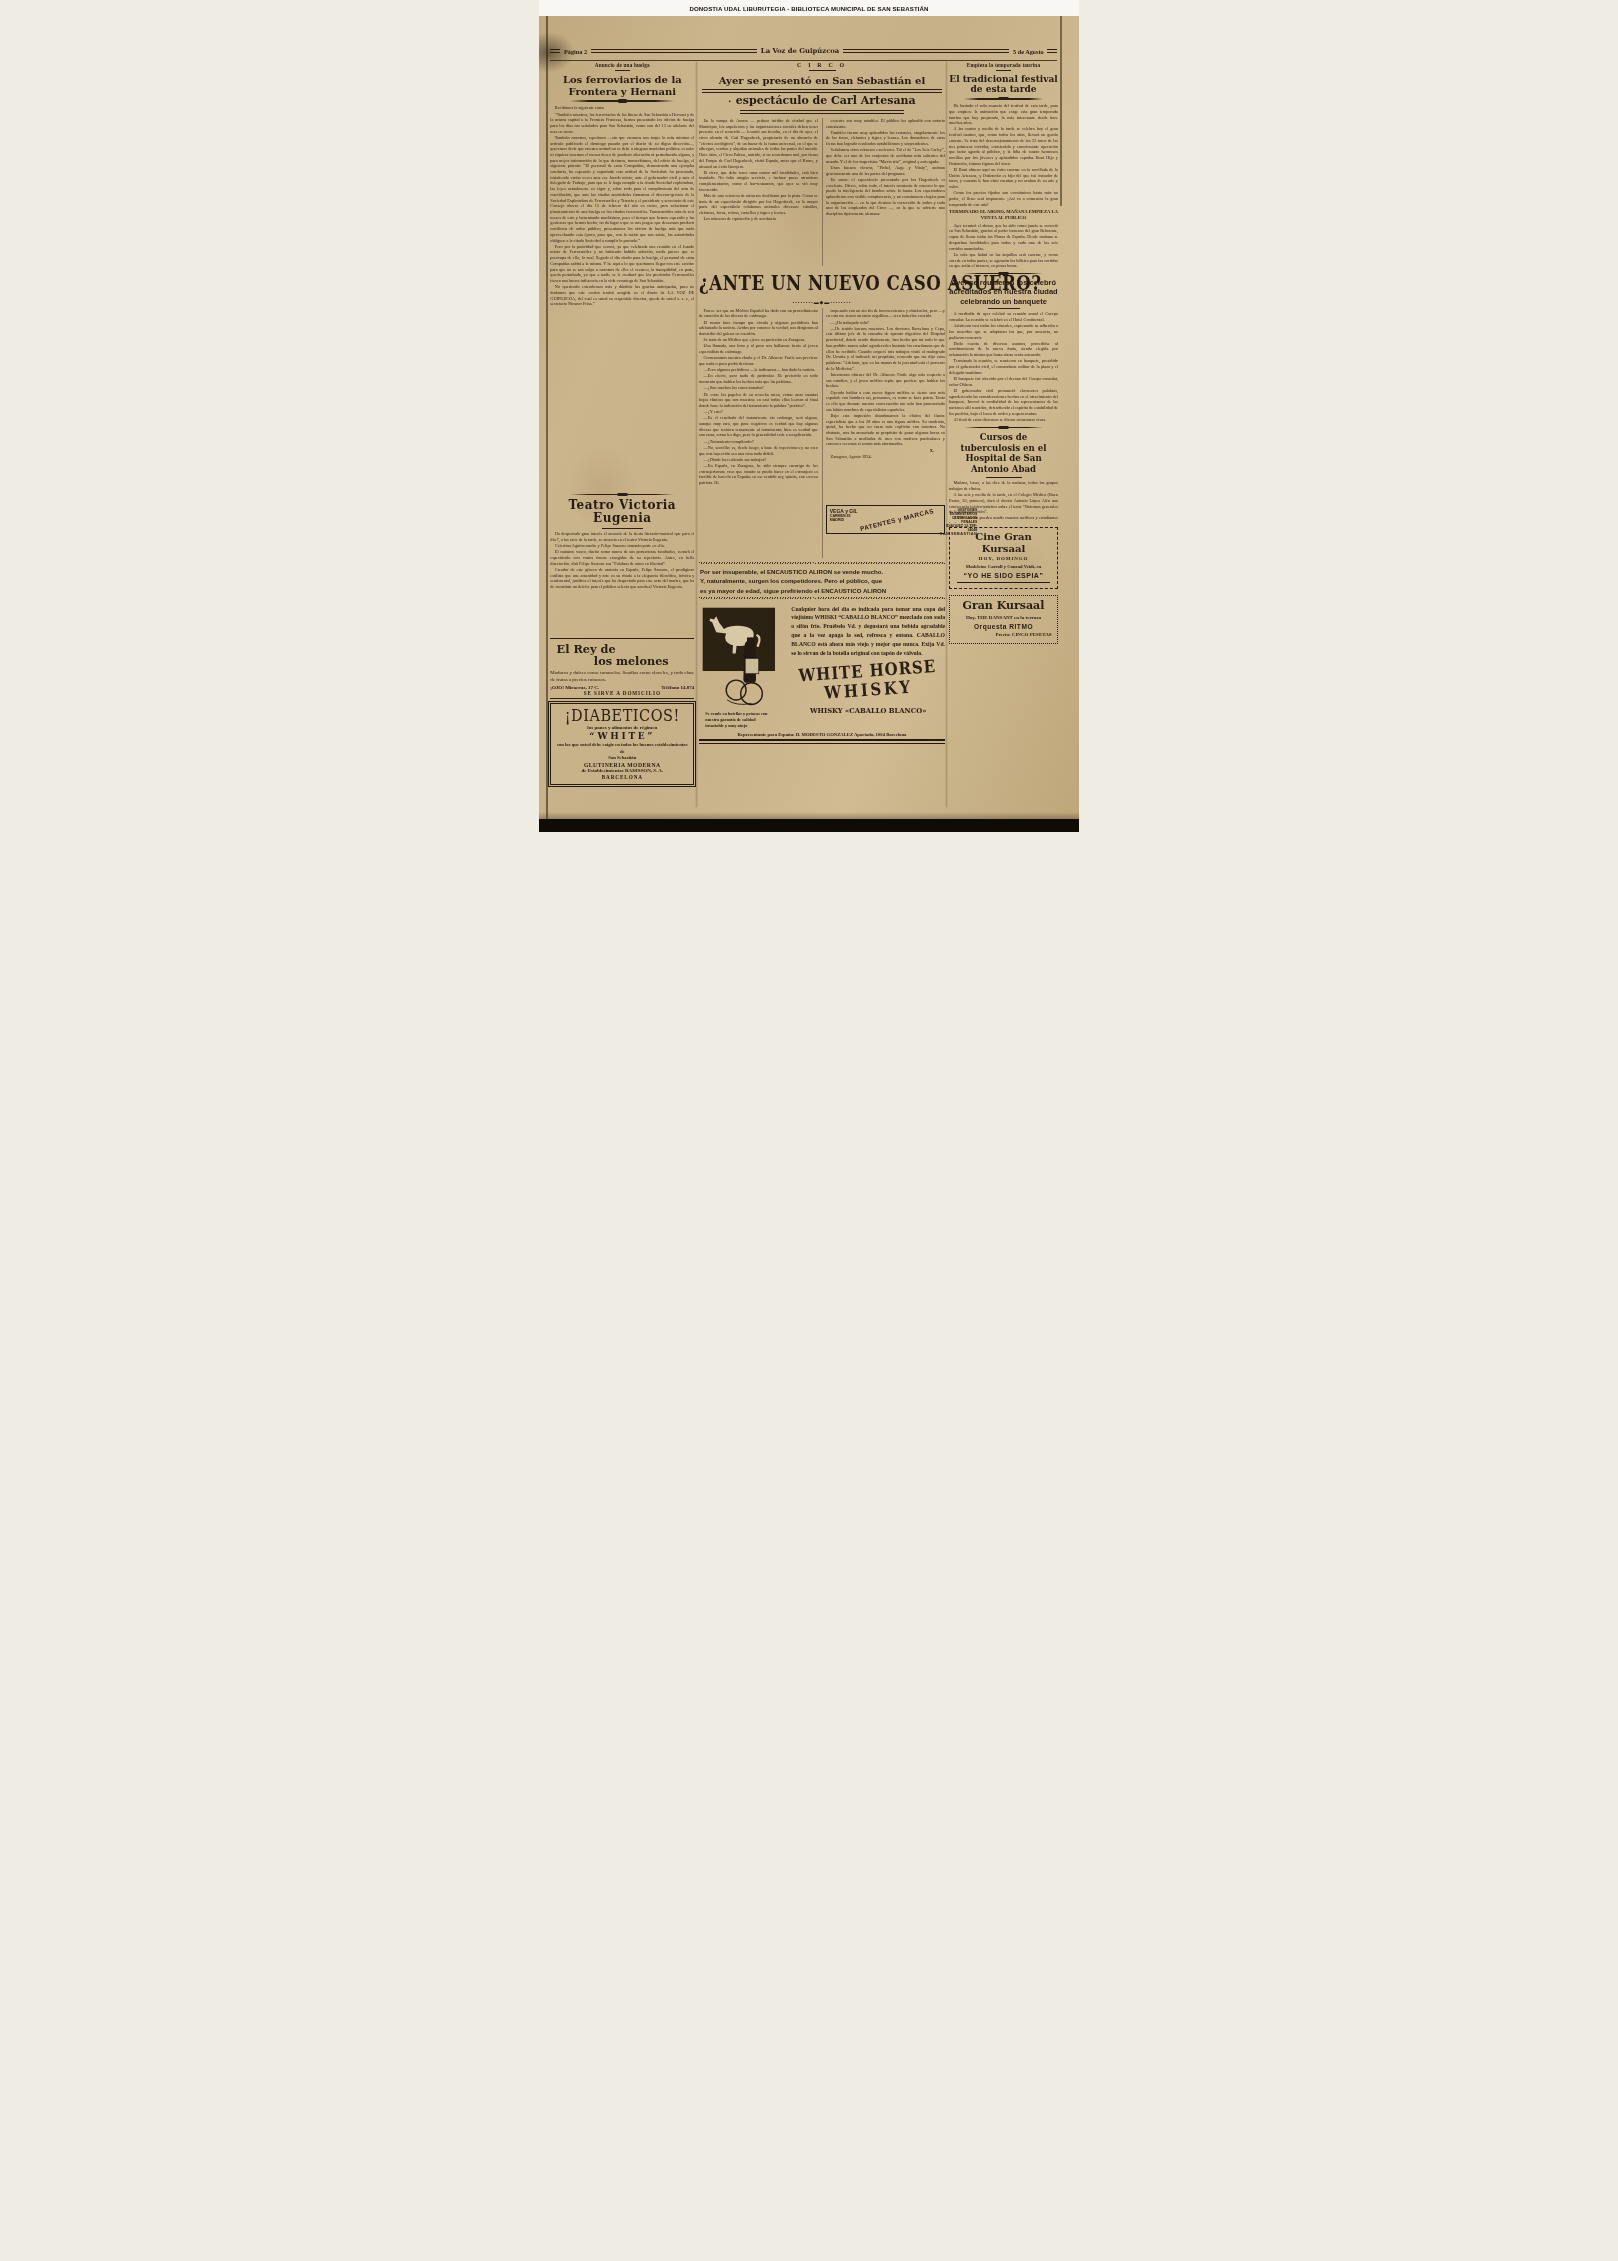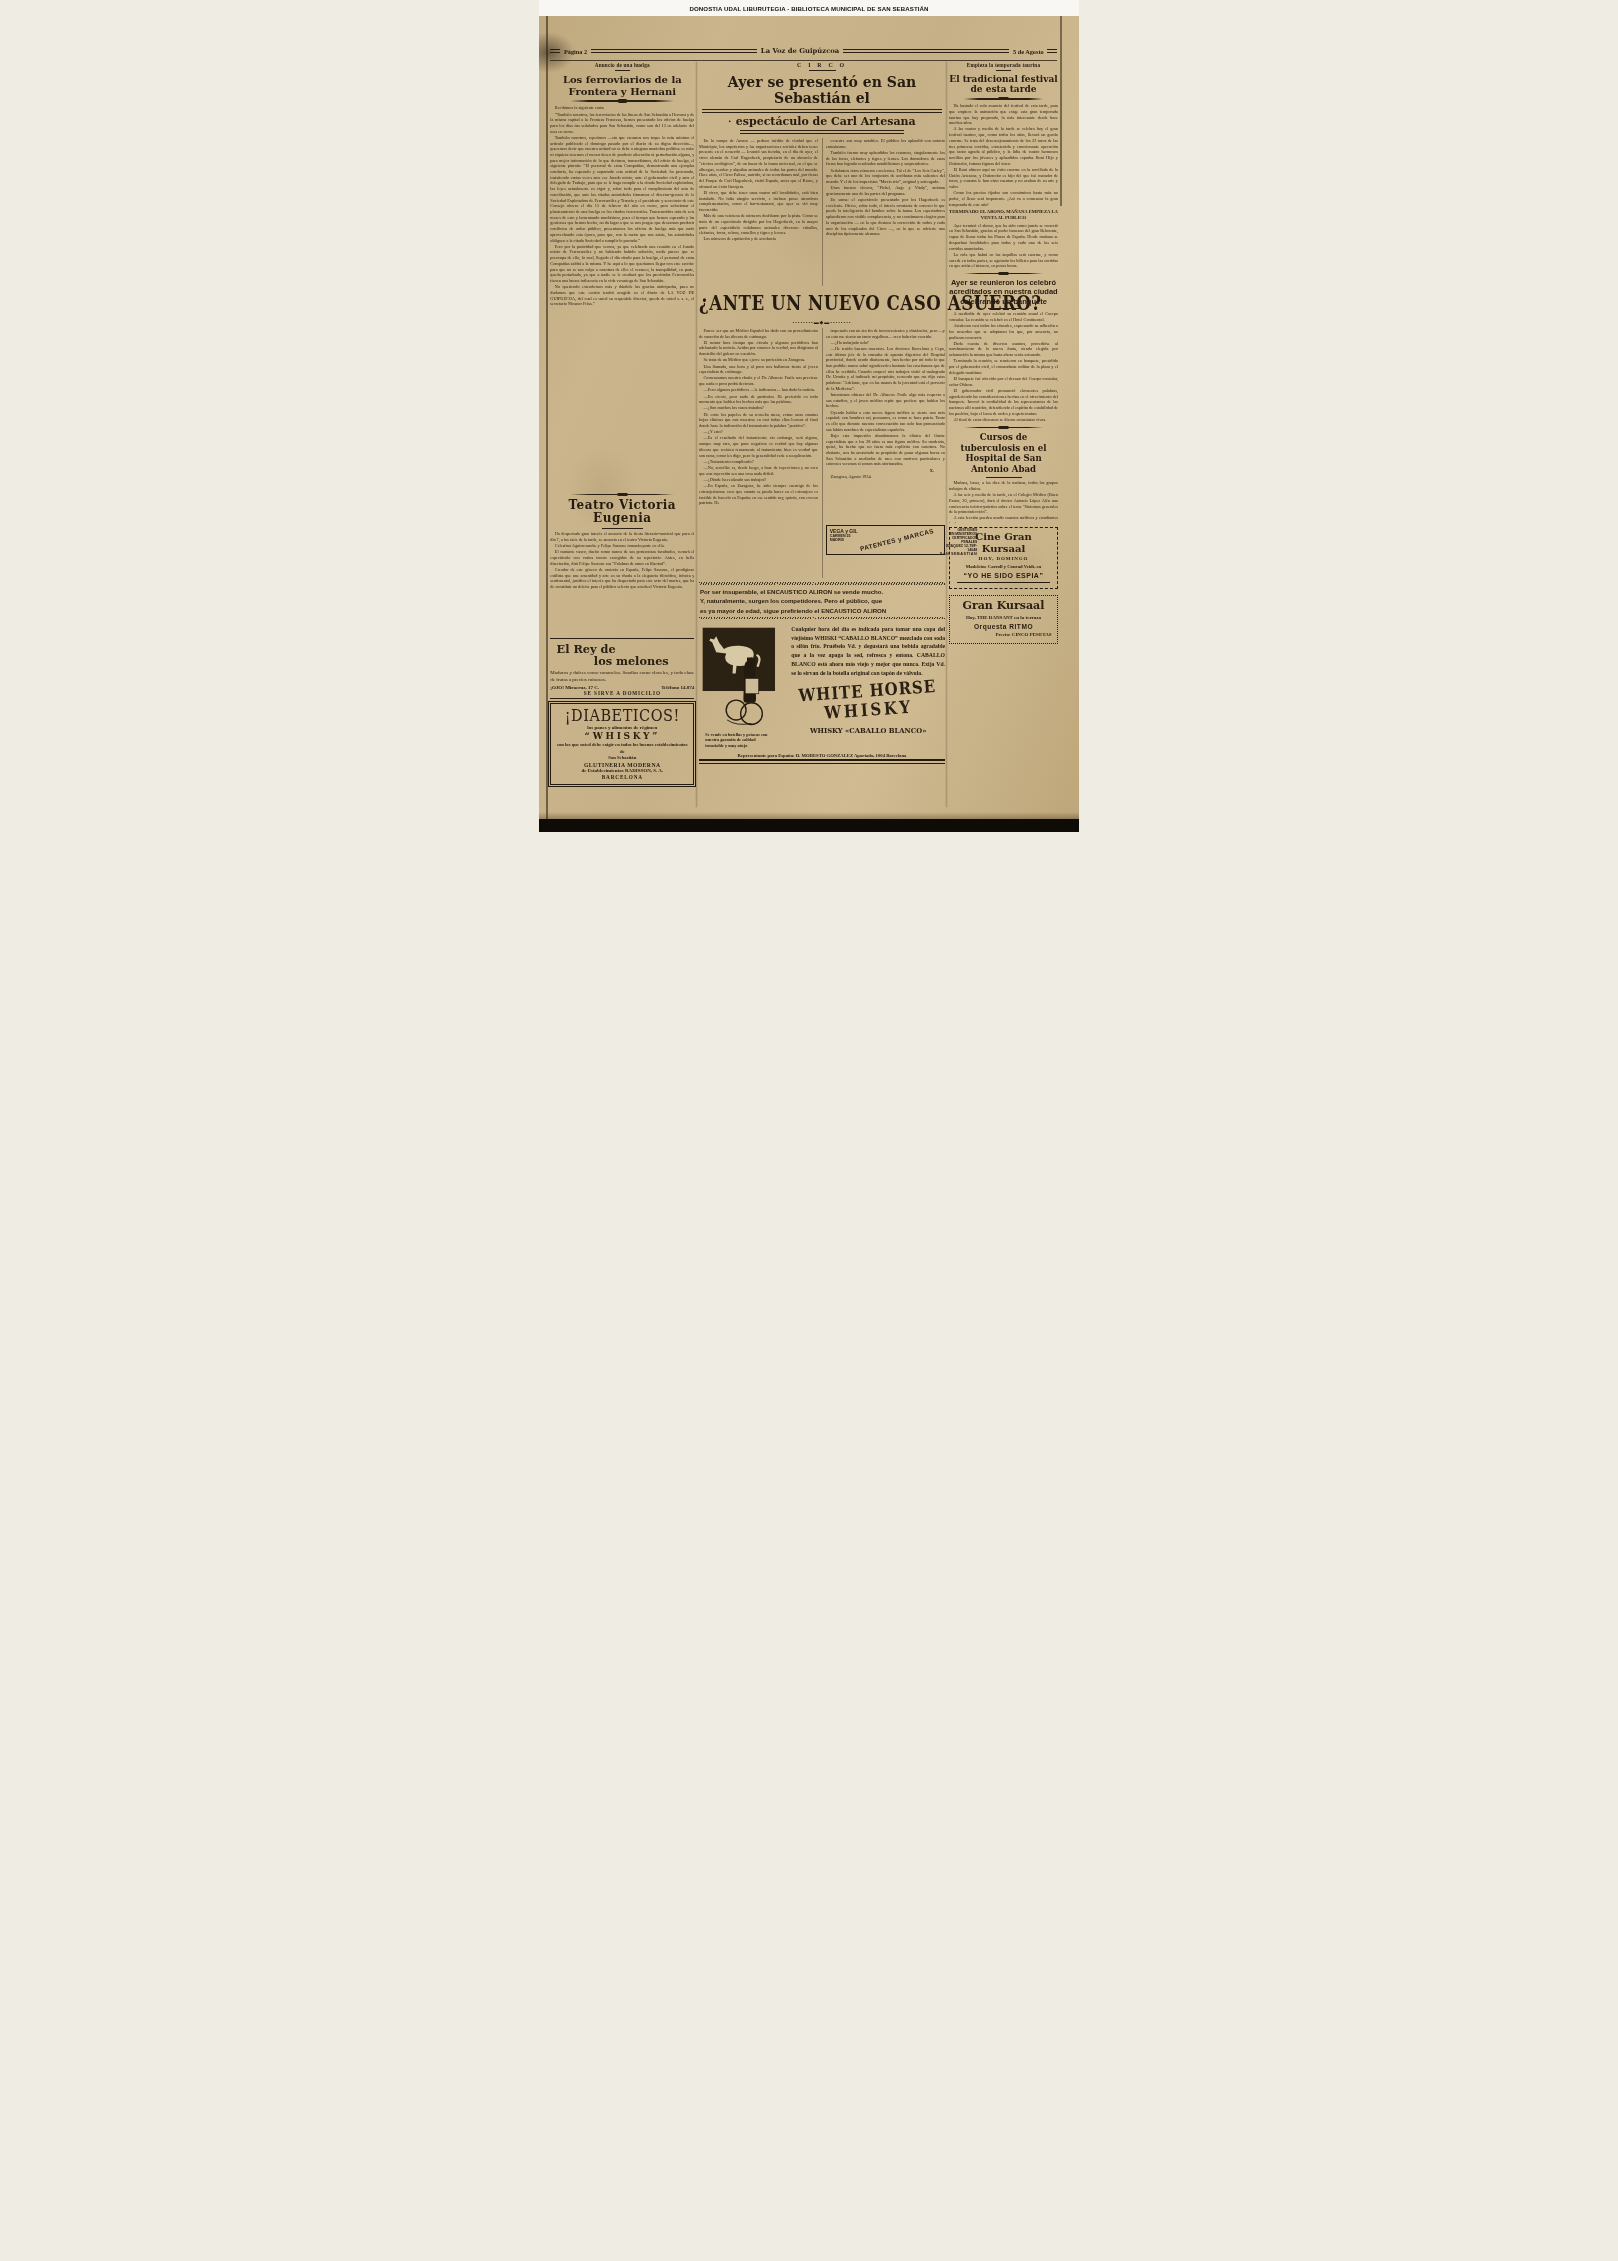--- a/index.html
+++ b/index.html
@@ -108,33 +108,33 @@
         <span>¡OJO! Miracruz, 17 C.</span>
         <span>Teléfono 14.874</span>
       </div>
       <div style="text-align:center;font-weight:bold;font-size:5.2px;letter-spacing:0.9px;">SE SIRVE A DOMICILIO</div>
     </div>
     <div style="border-top:0.9px solid #2b2014;margin:2.7px 0 3.2px;"></div>
 
     <div class="box-ad" style="padding:3.6px 4.5px 4.5px;">
       <div class="headline" style="font-size:14.5px;letter-spacing:0.5px;transform:scaleY(1.15);font-family:'DejaVu Serif',serif;">¡DIABETICOS!</div>
       <div style="text-align:center;font-weight:bold;font-size:5px;margin-top:1.8px;">los panes y alimentos de régimen</div>
-      <div style="text-align:center;font-weight:bold;font-size:9px;letter-spacing:2.7px;margin-top:0.9px;font-family:'DejaVu Serif',serif;">“WHISKY”</div>
+      <div style="text-align:center;font-weight:bold;font-size:9px;letter-spacing:2.7px;margin-top:0.9px;font-family:'DejaVu Serif',serif;">“WHITE”</div>
       <div style="text-align:center;font-weight:bold;font-size:4.7px;margin-top:1.4px;line-height:1.35;">son los que usted debe exigir en todos los buenos establecimientos de</div>
       <div style="text-align:center;font-weight:bold;font-size:4.7px;">San Sebastián</div>
       <div style="text-align:center;font-weight:bold;font-size:5.7px;letter-spacing:0.5px;margin-top:1.8px;">GLUTINERIA MODERNA</div>
       <div style="text-align:center;font-weight:bold;font-size:5px;">de Establecimientos RADISSON, S. A.</div>
       <div style="text-align:center;font-weight:bold;font-size:5.2px;letter-spacing:0.9px;margin-top:0.9px;">BARCELONA</div>
     </div>
   </div>
 
   <div class="col col-center">
     <div class="kicker" style="font-size:5.9px;letter-spacing:2.7px;">C I R C O</div>
     <div class="kicker-ul" style="width:27px;"></div>
-    <h1 class="headline" style="font-size:14px;margin-top:4.5px;">Ayer se presentó en San Sebastián el</h1>
+    <h1 class="headline" style="font-size:10px;margin-top:4.5px;">Ayer se presentó en San Sebastián el</h1>
     <div style="height:2.3px;border-top:0.7px solid #2b2014;border-bottom:0.7px solid #2b2014;margin:2.3px 2.7px;"></div>
     <h1 class="headline" style="font-size:11px;"><span style="font-size:4.5px;vertical-align:middle;margin-right:4.5px;">•</span><span>espectáculo de Carl Artesana</span></h1>
     <div style="height:2.3px;border-top:0.7px solid #2b2014;border-bottom:0.7px solid #2b2014;margin:2.3px 41px;"></div>
 
     <div class="subcols" style="margin-top:3.6px;">
       <div class="subcol body-text" style="height:148px;">
         <p>En la campa de Amara — pedazo inédito de ciudad que el Municipio, los arquitectos y las organizaciones sociales deben tener presente en el recuerdo — levantó sus tiendas, en el día de ayer, el circo alemán de Carl Hagenbeck, propietario de un almacén de “efectos zoológicos”, de un bazar de la fauna universal, en el que se albergan, venden y alquilan animales de todas las partes del mundo. Hace años, el Circo Palisse, nutrido, si no recordamos mal, por fieras del Parque de Carl Hagenbeck, visitó España, antes que el Krone, y alcanzó un éxito lisonjero.</p>
         <p>El circo, que debe tener unas cuatro mil localidades, está bien instalado. No falta ningún servicio, e incluso posee atractivos complementarios, como el bar-restaurant, que ayer se vió muy favorecido.</p>
         <p>Más de una veintena de números desfilaron por la pista. Como se trata de un espectáculo dirigido por los Hagenbeck, en la mayor parte del espectálulo colaboran animales diversos: caballos, elefantes, focas, cebras, camellos y tigres y leones.</p>
         <p>Los números de equitación y de acrobacia</p>

